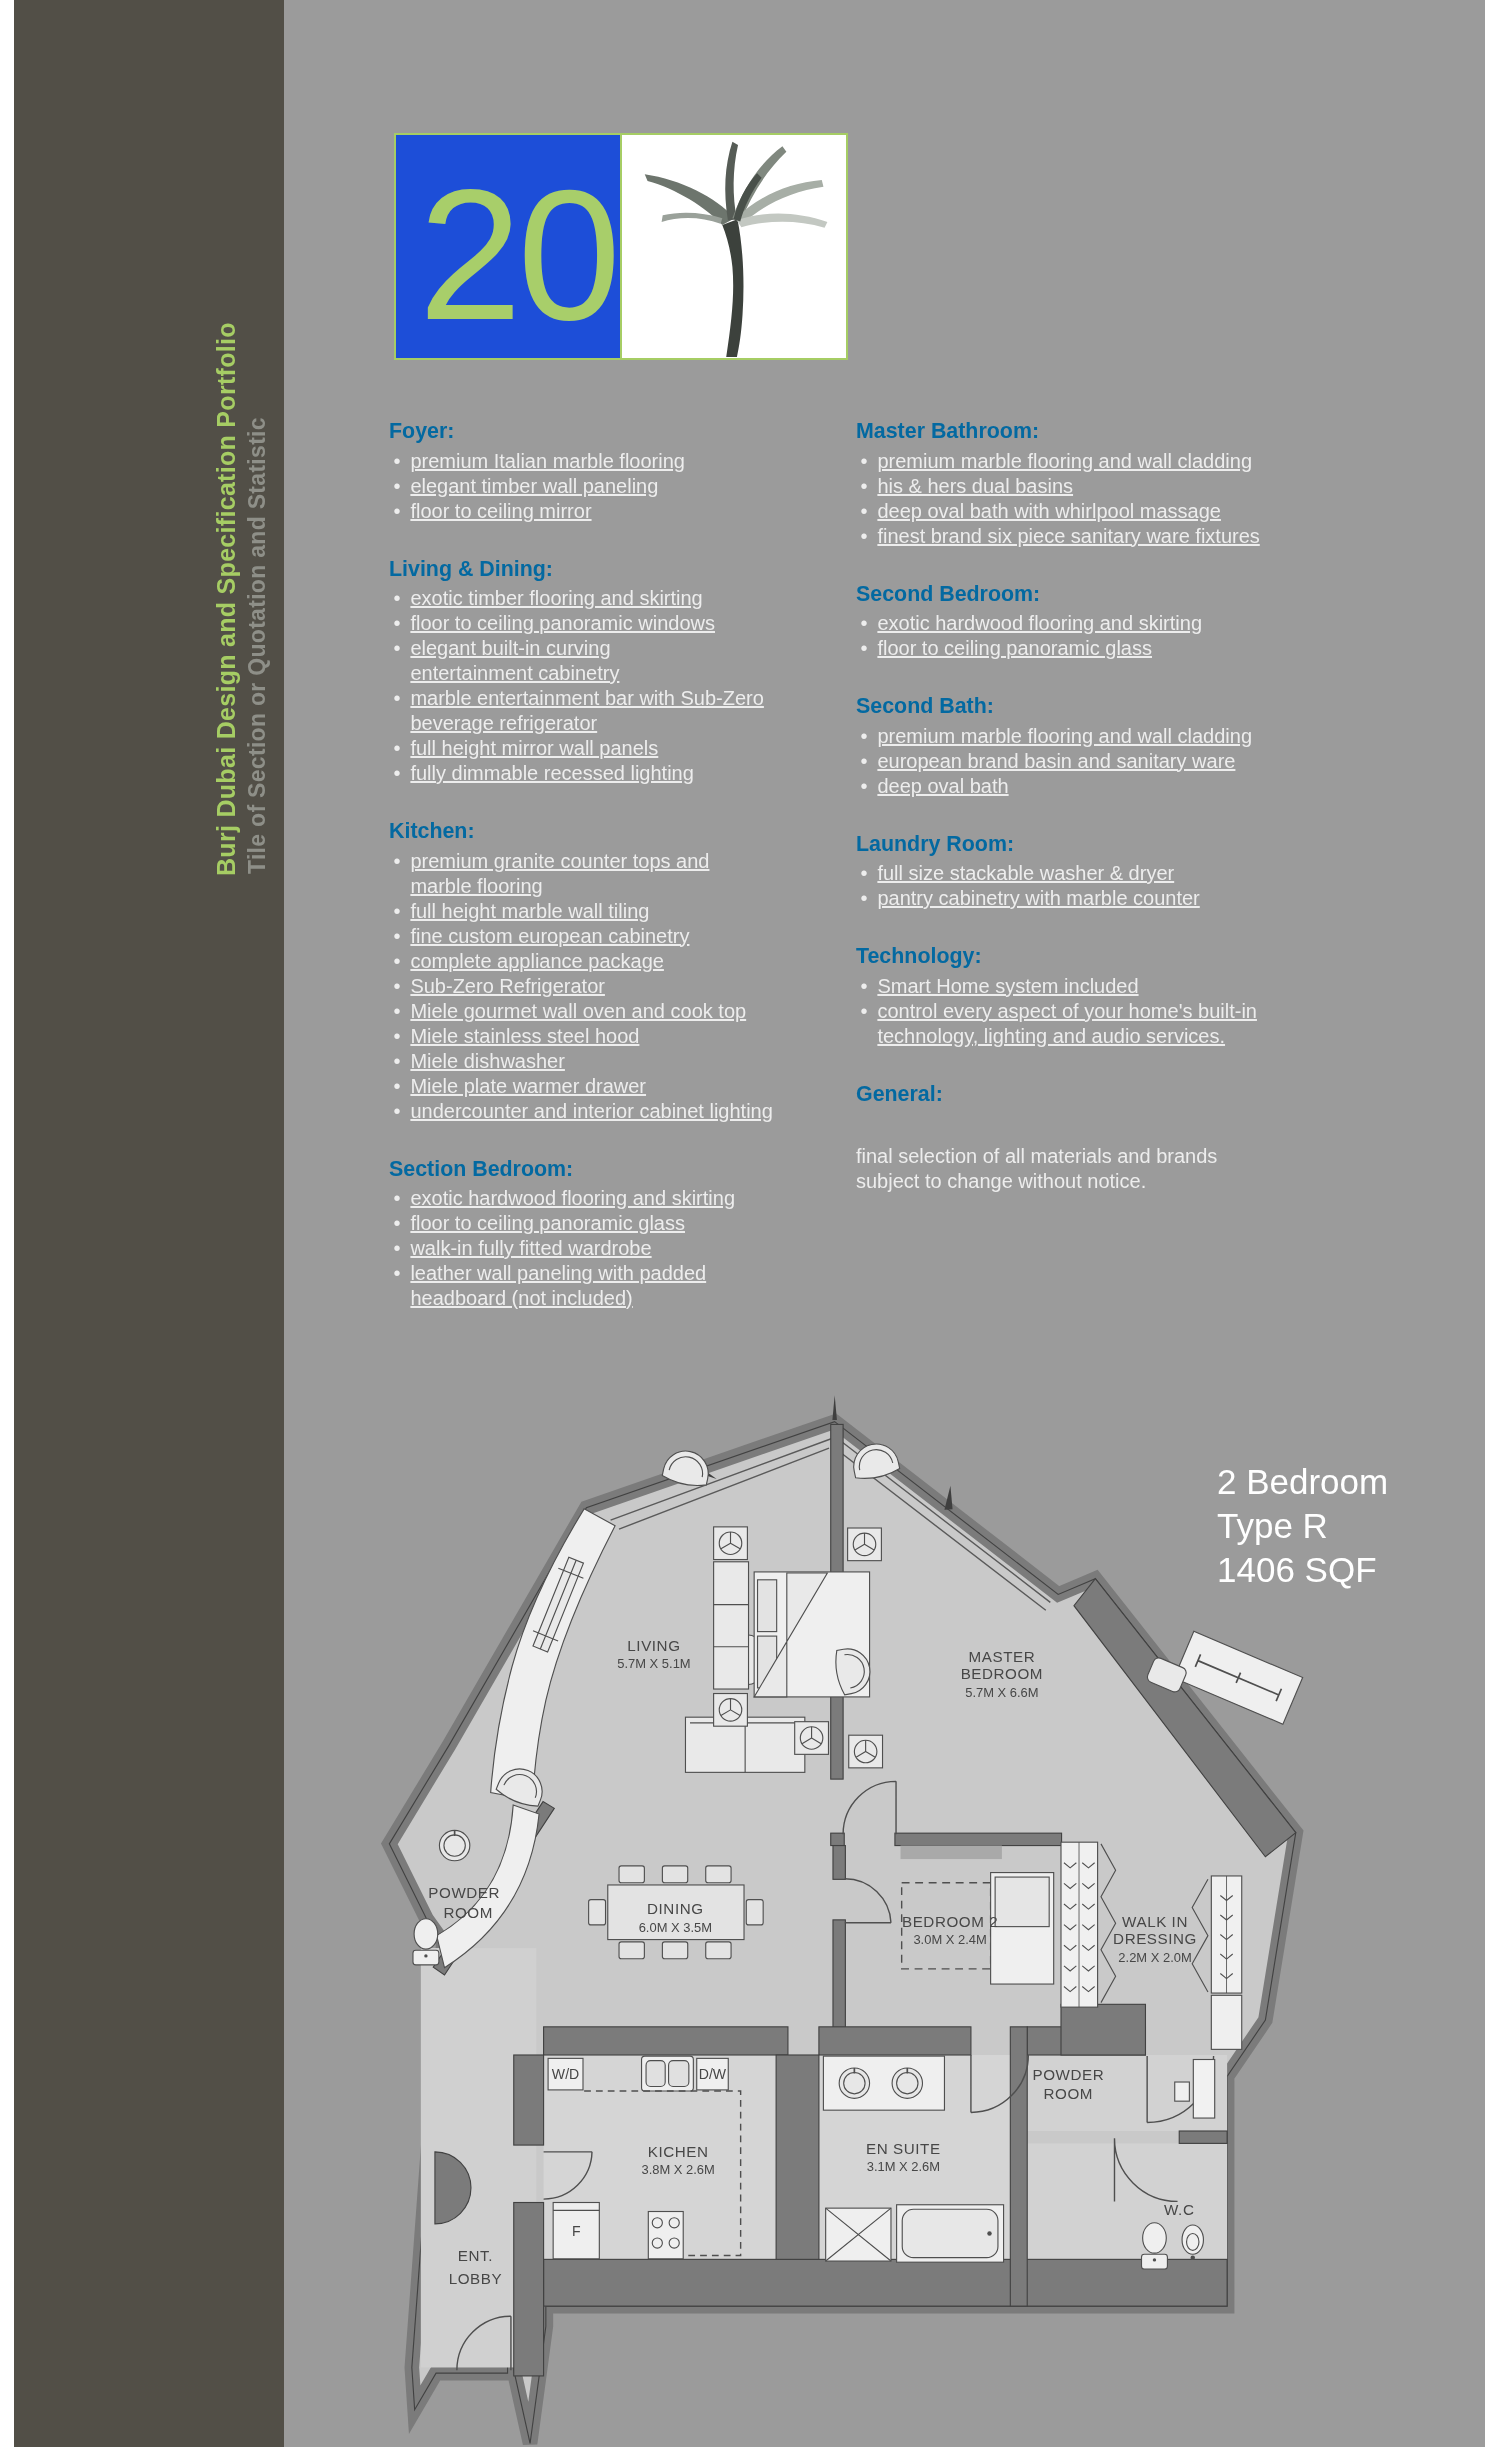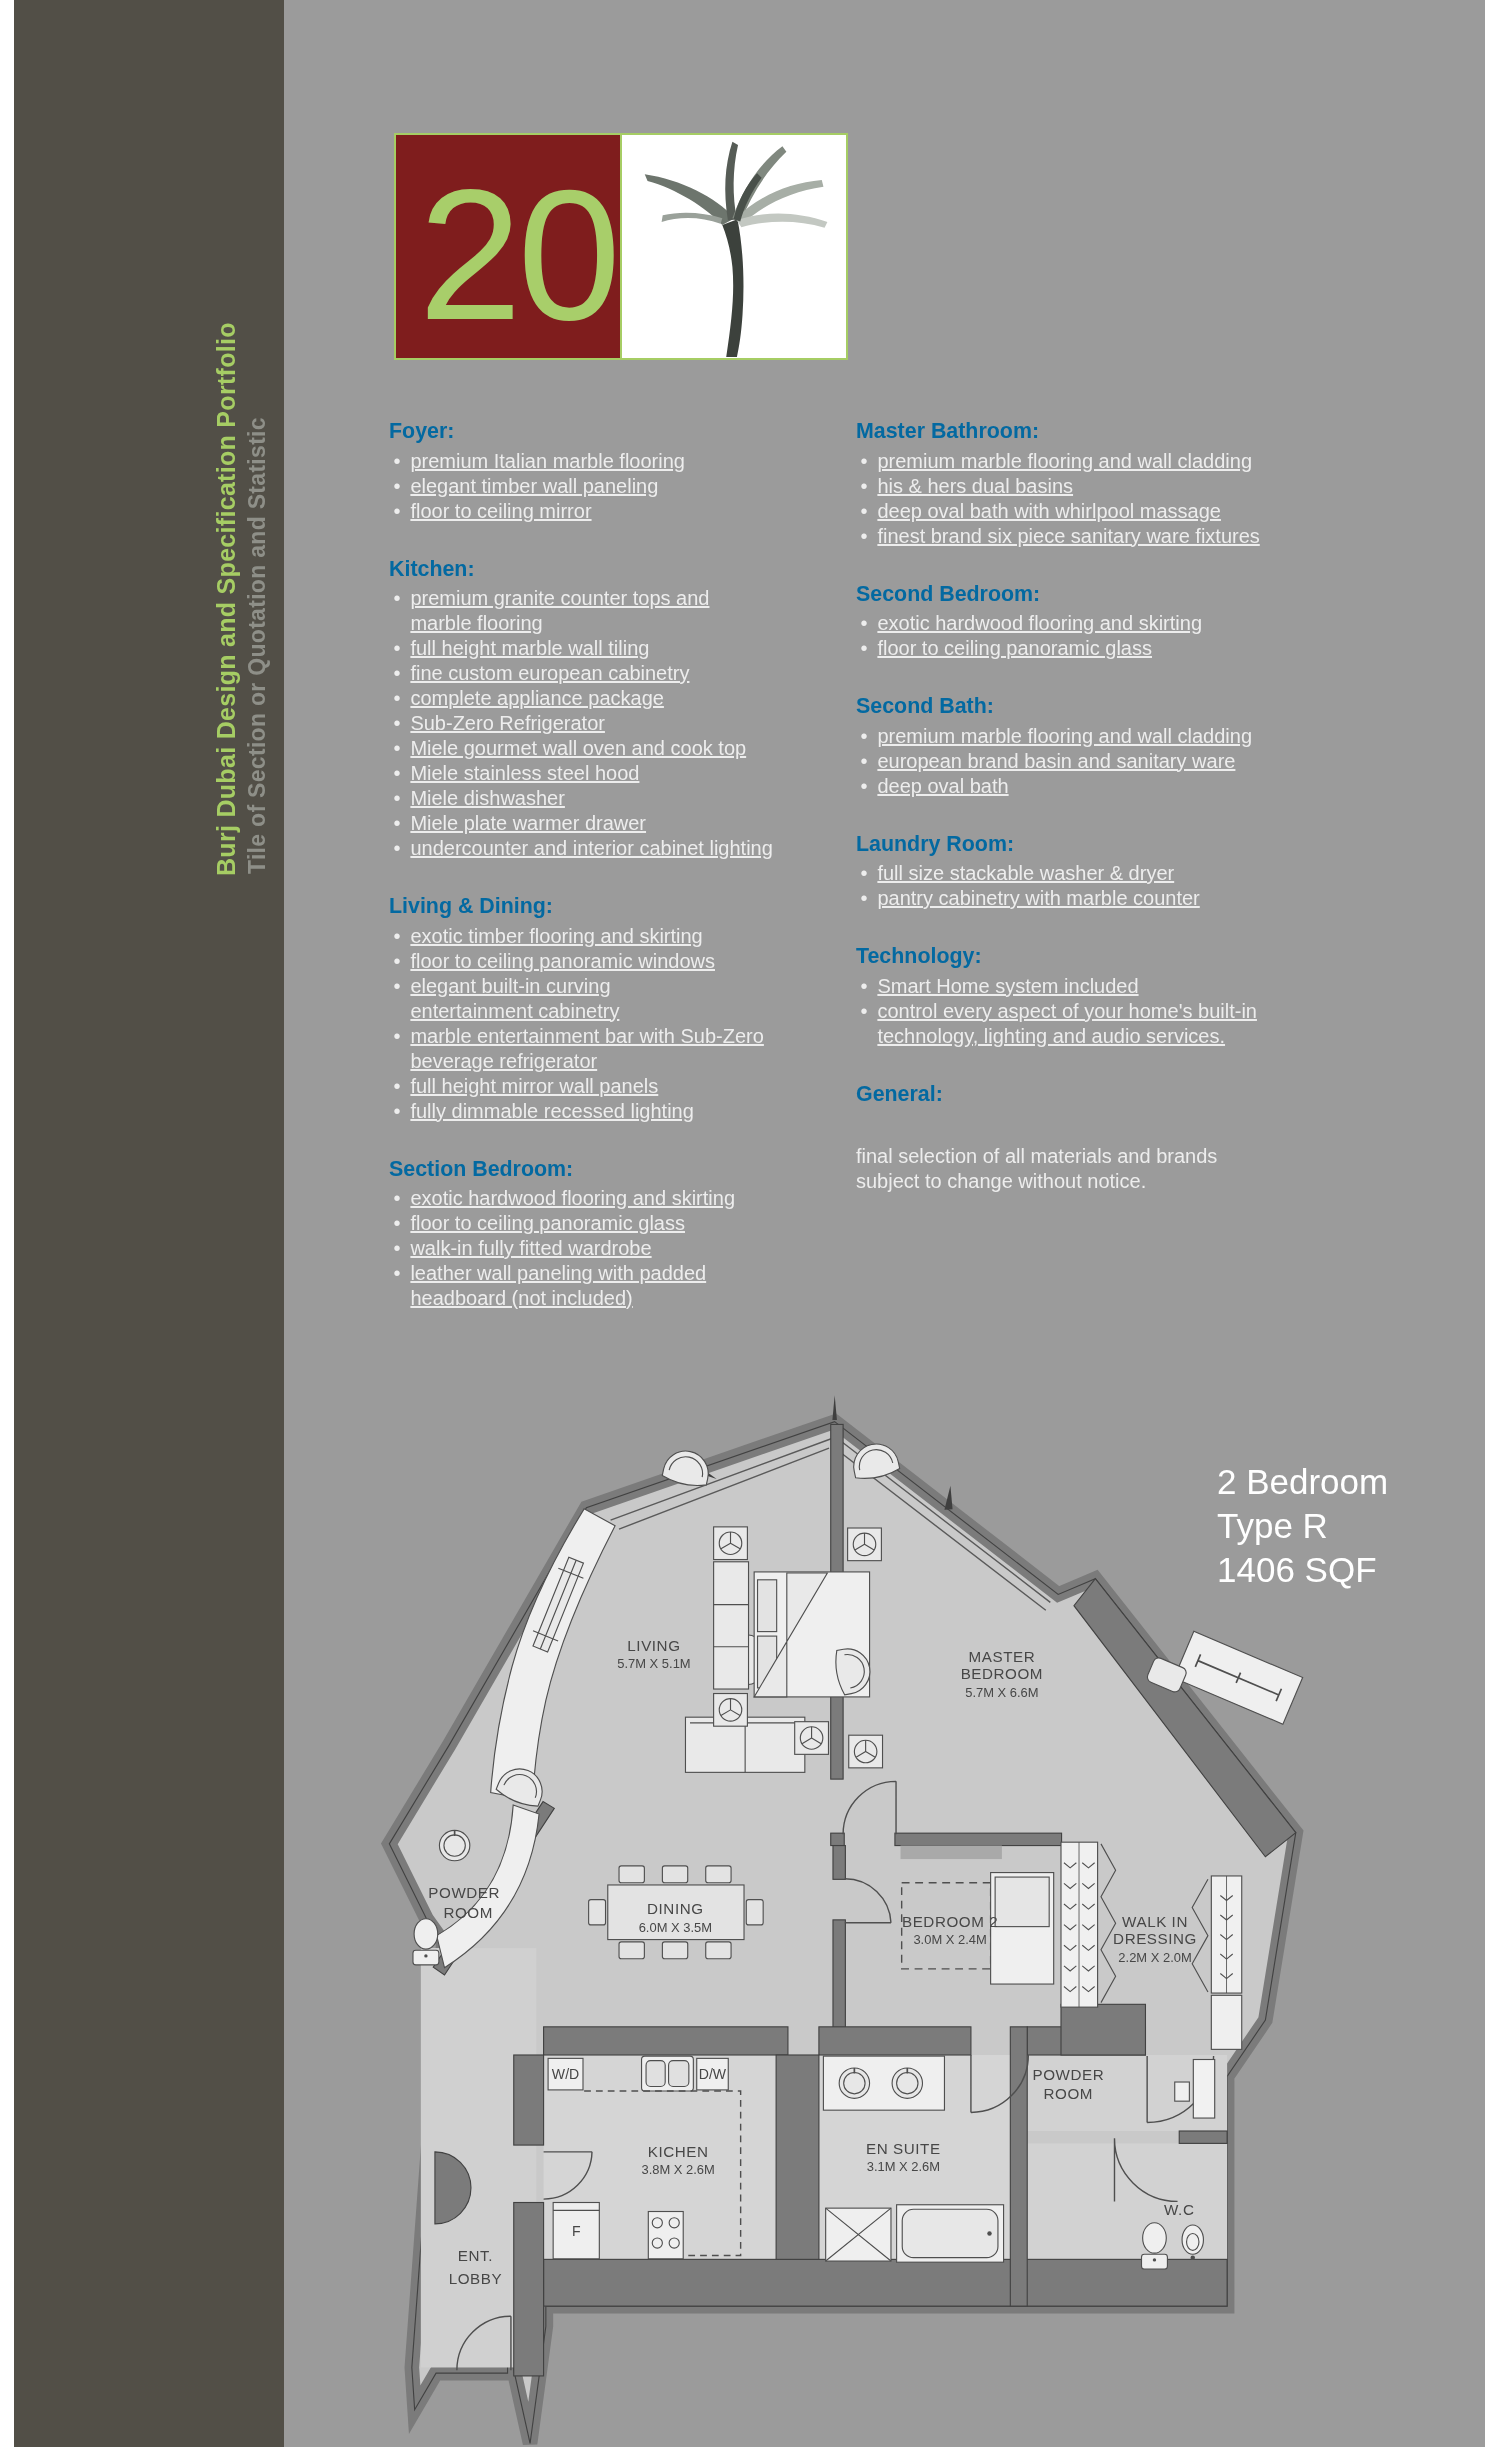--- a/index.html
+++ b/index.html
@@ -4,21 +4,21 @@
 <style>
   html,body{margin:0;padding:0;background:#777;}
   .page{position:relative;width:1486px;height:2462px;background:#ffffff;overflow:hidden;
         font-family:"Liberation Sans","DejaVu Sans",sans-serif;}
   .sidebar{position:absolute;left:13.5px;top:0;width:271px;height:2447px;background:#524f47;}
   .mainbg{position:absolute;left:284px;top:0;width:1202px;height:2447px;background:#9b9b9b;}
   .v-title{position:absolute;white-space:nowrap;transform:rotate(-90deg);transform-origin:0 0;font-weight:bold;}
   .v-green{left:198px;top:876px;font-size:25px;letter-spacing:0.3px;color:#a6cd64;}
   .v-gray{left:230px;top:874px;font-size:23px;letter-spacing:0.3px;color:#8e8f88;}
   .numbox{position:absolute;left:394px;top:133px;width:454px;height:227px;border:2.3px solid #a6cd64;box-sizing:border-box;display:flex;}
-  .numcell{width:50%;height:100%;background:#7f1d1d;border-right:2.3px solid #a6cd64;position:relative;}
+  .numcell{width:50%;height:100%;background:#1d4ed8;border-right:2.3px solid #a6cd64;position:relative;}
   .photocell{width:50%;height:100%;background:#ffffff;position:relative;overflow:hidden;}
   .bignum{position:absolute;left:22.5px;bottom:10px;font-size:186px;line-height:186px;font-weight:200;color:#a8ce6a;
           font-family:"Liberation Sans","DejaVu Sans",sans-serif;letter-spacing:-4.5px;}
   .specs{position:absolute;top:418px;width:445px;color:#ededed;font-size:20px;line-height:25px;font-weight:300;}
   .col-left{left:389px;}
   .col-right{left:856px;}
   .specs h3{font-size:21.4px;line-height:26px;font-weight:bold;color:#0369a1;margin:32px 0 4.5px 0;}
   .specs section:first-child h3{margin-top:0;}
   .specs ul{list-style:none;margin:0;padding:0;}
   .specs li{position:relative;padding-left:21.4px;white-space:pre-line;text-decoration:underline;}
@@ -65,46 +65,46 @@
   <div class="specs col-left">
     <section>
       <h3>Foyer:</h3>
       <ul>
         <li>premium Italian marble flooring</li>
         <li>elegant timber wall paneling</li>
         <li>floor to ceiling mirror</li>
       </ul>
     </section>
     <section>
+      <h3>Living &amp; Dining:</h3>
+      <ul>
+        <li>exotic timber flooring and skirting</li>
+        <li>floor to ceiling panoramic windows</li>
+        <li>elegant built-in curving
+entertainment cabinetry</li>
+        <li>marble entertainment bar with Sub-Zero
+beverage refrigerator</li>
+        <li>full height mirror wall panels</li>
+        <li>fully dimmable recessed lighting</li>
+      </ul>
+    </section>
+    <section>
       <h3>Kitchen:</h3>
       <ul>
         <li>premium granite counter tops and
 marble flooring</li>
         <li>full height marble wall tiling</li>
         <li>fine custom european cabinetry</li>
         <li>complete appliance package</li>
         <li>Sub-Zero Refrigerator</li>
         <li>Miele gourmet wall oven and cook top</li>
         <li>Miele stainless steel hood</li>
         <li>Miele dishwasher</li>
         <li>Miele plate warmer drawer</li>
         <li>undercounter and interior cabinet lighting</li>
-      </ul>
-    </section>
-    <section>
-      <h3>Living &amp; Dining:</h3>
-      <ul>
-        <li>exotic timber flooring and skirting</li>
-        <li>floor to ceiling panoramic windows</li>
-        <li>elegant built-in curving
-entertainment cabinetry</li>
-        <li>marble entertainment bar with Sub-Zero
-beverage refrigerator</li>
-        <li>full height mirror wall panels</li>
-        <li>fully dimmable recessed lighting</li>
       </ul>
     </section>
     <section>
       <h3>Section Bedroom:</h3>
       <ul>
         <li>exotic hardwood flooring and skirting</li>
         <li>floor to ceiling panoramic glass</li>
         <li>walk-in fully fitted wardrobe</li>
         <li>leather wall paneling with padded
 headboard (not included)</li>

